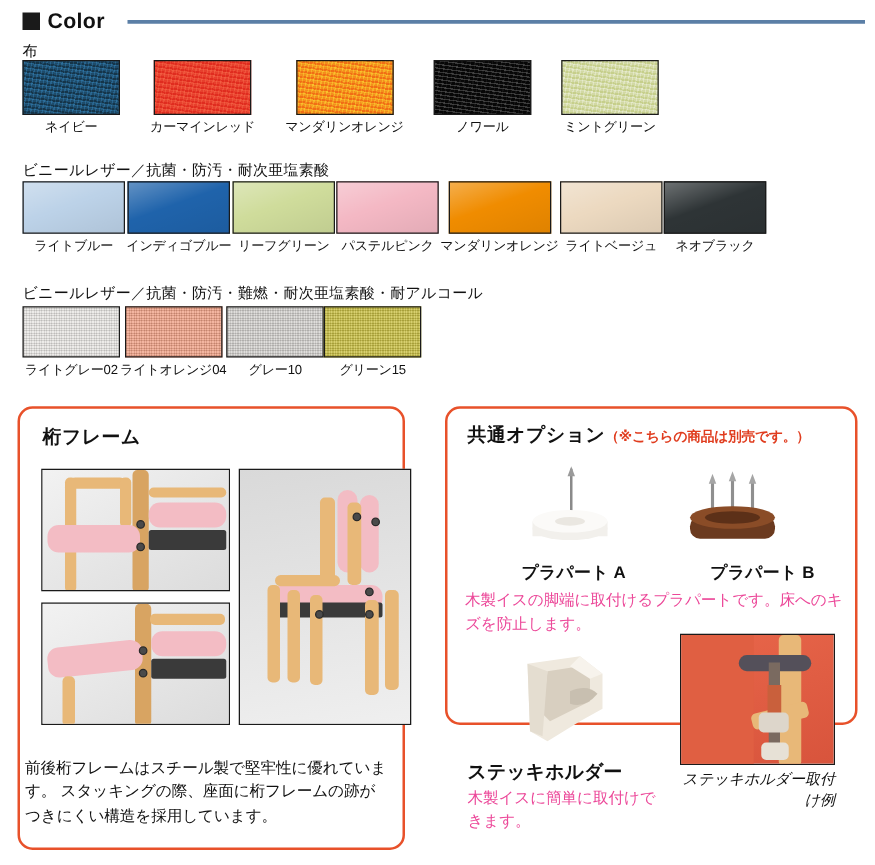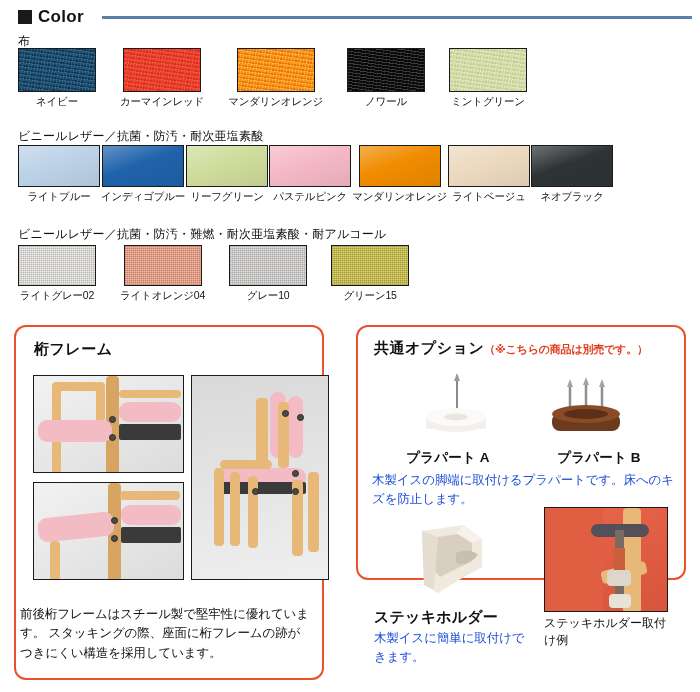--- a/index.html
+++ b/index.html
@@ -59,22 +59,22 @@
 
   
   .ph-bg{position:absolute;inset:0;background:linear-gradient(150deg,#f2f2f2,#dcdcdc);}
   .wood{position:absolute;background:#e8b878;border-radius:4px;}
   .wood.d{background:#d8a462;}
   .pinkpad{position:absolute;background:#f3bcc4;border-radius:9px;}
   .seatdark{position:absolute;background:#3a3a3a;border-radius:2px;}
   .bolt{position:absolute;width:5px;height:5px;border-radius:50%;background:#4a4a4a;border:1px solid #2a2a2a;}
 
   .opt-name{font-size:13.5px;font-weight:bold;color:#111;text-align:center;letter-spacing:.2px;}
-  .opt-cap{font-size:12.5px;line-height:1.5;color:#1d4ed8;letter-spacing:-.1px;}
-  .small-cap{font-size:12px;line-height:1.45;text-align:left;color:#111;}
+  .opt-cap{font-size:12.5px;line-height:1.5;color:#ec4899;letter-spacing:-.1px;}
+  .small-cap{font-size:12px;line-height:1.45;text-align:right;color:#111;font-style:italic;}
 </style>
 </head>
 <body>
 
 <div class="hdr">
   <div class="hdr-sq"></div>
   <div class="hdr-title">Color</div>
   <div class="hdr-rule"></div>
 </div>
 
@@ -128,21 +128,21 @@
     <div class="sw tex-vin" style="width:82px;height:42px;background:#ecd9c0;"></div>
     <div class="sw-name">ライトベージュ</div>
   </div>
   <div class="sw-cell">
     <div class="sw tex-vin" style="width:82px;height:42px;background:#2e3436;"></div>
     <div class="sw-name">ネオブラック</div>
   </div>
 </div>
 
 <div class="sec-label" style="left:18px;top:226px;">ビニールレザー／抗菌・防汚・難燃・耐次亜塩素酸・耐アルコール</div>
-<div class="row" style="left:18px;top:245px;gap:24px;">
+<div class="row" style="left:18px;top:245px;">
   <div class="sw-cell">
     <div class="sw tex-lin" style="width:78px;height:41px;background:#e8e6e3;"></div>
     <div class="sw-name">ライトグレー02</div>
   </div>
   <div class="sw-cell">
     <div class="sw tex-lin" style="width:78px;height:41px;background:#f0a085;"></div>
     <div class="sw-name">ライトオレンジ04</div>
   </div>
   <div class="sw-cell">
     <div class="sw tex-lin" style="width:78px;height:41px;background:#d6d4d1;"></div>
@@ -231,21 +231,21 @@
       <line x1="56" y1="10" x2="56" y2="44" stroke="#8f8f8f" stroke-width="2.5"></line>
       <polygon points="56,6 59,14 53,14" fill="#a5a5a5"></polygon>
       <line x1="72" y1="12" x2="72" y2="44" stroke="#8f8f8f" stroke-width="2.5"></line>
       <polygon points="72,8 75,16 69,16" fill="#a5a5a5"></polygon>
       <rect x="22" y="42" width="68" height="18" rx="8" fill="#6b3a1f"></rect>
       <ellipse cx="56" cy="43" rx="34" ry="9" fill="#8a4c27"></ellipse>
       <ellipse cx="56" cy="43" rx="22" ry="5" fill="#5c3018"></ellipse>
     </svg>
   </div>
 
-  <div style="position:absolute;left:15px;top:122px;width:302px;display:flex;">
+  <div style="position:absolute;left:26px;top:122px;width:302px;display:flex;">
     <div class="opt-name" style="width:150px;">プラパート A</div>
     <div class="opt-name" style="width:152px;">プラパート B</div>
   </div>
 
   <div class="opt-cap" style="position:absolute;left:14px;top:144px;width:306px;">木製イスの脚端に取付けるプラパートです。床へのキズを防止します。</div>
 
   <div style="position:absolute;left:20px;top:188px;width:150px;height:90px;">
     <svg viewBox="0 0 150 90" width="150" height="90">
       <path d="M44 16 L86 10 L104 24 L104 52 L86 62 L60 78 L46 70 L44 16 Z" fill="#efe9de"></path>
       <path d="M60 22 L86 18 L94 28 L94 46 L78 54 L62 62 L56 56 Z" fill="#d8cfc0"></path>

